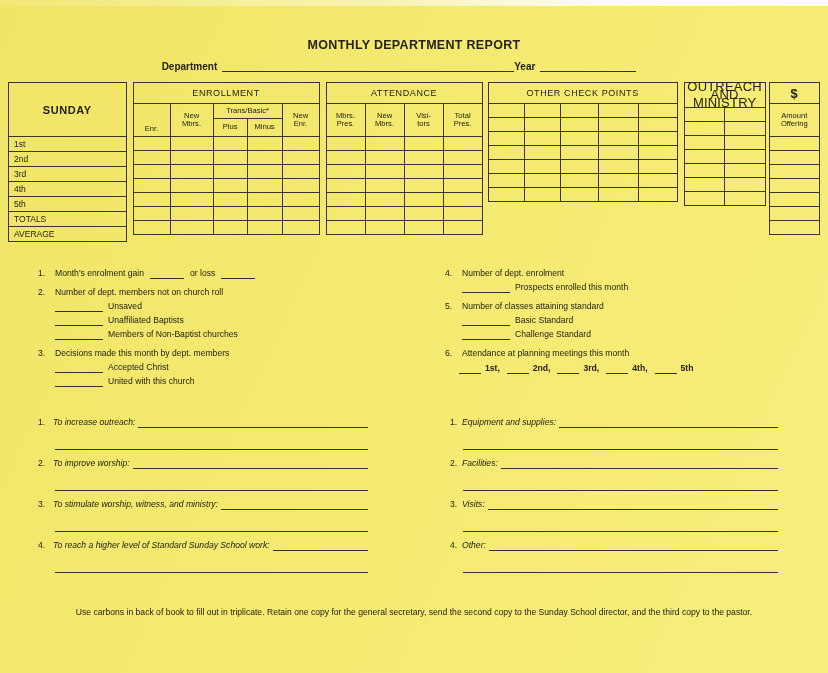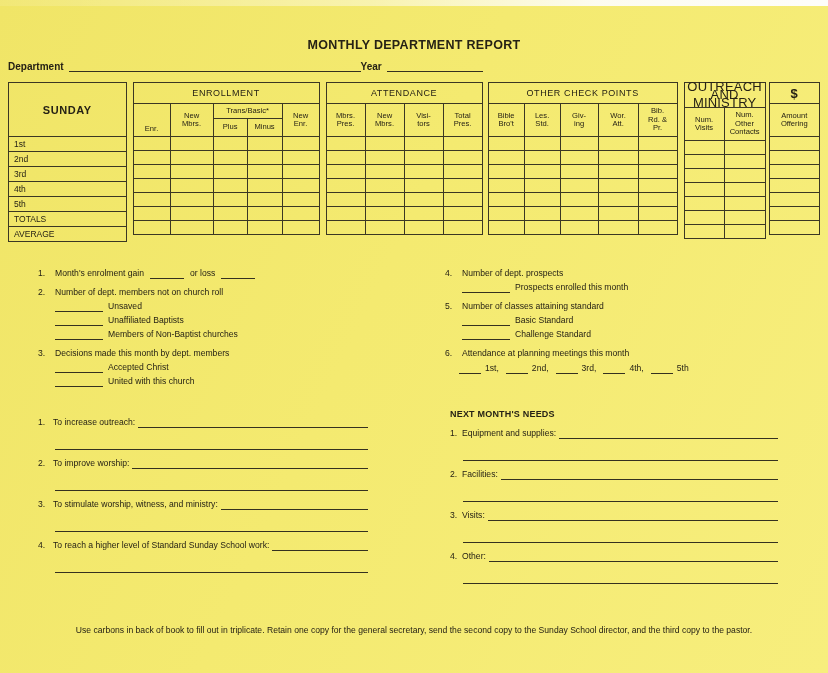--- a/index.html
+++ b/index.html
@@ -4,21 +4,21 @@
 <style>
   html,body{margin:0;padding:0;background:#e9e7e0;}
   .paper{
     position:relative;width:828px;height:673px;overflow:hidden;
     background:linear-gradient(115deg,#f0e567 0%,#f4ea70 45%,#f7ee7d 100%);
     font-family:"Liberation Sans",sans-serif;color:#262215;
   }
   .photo-edge{position:absolute;top:0;left:0;right:0;height:6px;
     background:linear-gradient(90deg,rgba(255,255,255,0.10) 0%,rgba(255,255,255,0.45) 45%,rgba(253,253,250,0.92) 72%,#fdfdfa 100%);}
   .title{padding-top:38px;text-align:center;font-weight:bold;font-size:12.5px;letter-spacing:0.3px;}
-  .meta-row{display:flex;justify-content:flex-start;margin:9px 8px 0 8px;font-size:10px;font-weight:bold;}
+  .meta-row{display:flex;justify-content:center;margin:9px 8px 0 8px;font-size:10px;font-weight:bold;}
   .dept,.year{display:flex;align-items:flex-end;}
   .year{margin-right:30px;}
   .uline{display:inline-block;border-bottom:1.2px solid #35311f;height:10px;}
   .dept-line{width:292px;margin-left:5px;}
   .year-line{width:96px;margin-left:5px;}
 
   
   .tablewrap{display:flex;align-items:flex-start;margin:10px 8px 0 8px;}
   table.grp{border-collapse:collapse;table-layout:fixed;border:1.5px solid #3b3723;}
   .grp th,.grp td{border:1px solid #3b3723;padding:0;}
@@ -47,36 +47,36 @@
   .s-item{margin-bottom:8px;}
   .s-main{display:flex;align-items:flex-end;}
   .s-num{flex:none;width:17px;}
   .blank{display:inline-block;flex:none;border-bottom:1px solid #35311f;height:9px;}
   .w34{width:34px;margin:0 6px;}
   .w48{width:48px;}
   .w22{width:22px;margin-right:4px;}
   .s-sub{display:flex;align-items:flex-end;margin:3px 0 0 17px;}
   .s-sub .s-text{margin-left:5px;}
   .meetings{display:flex;align-items:flex-end;margin:4px 0 0 14px;}
-  .m-pair{display:flex;align-items:flex-end;margin-right:7px;}
+  .m-pair{display:flex;align-items:flex-end;margin-right:7px;font-weight:bold;}
 
   
   .pn-section{display:flex;margin:14px 0 0 38px;font-size:8.6px;line-height:11px;}
   .pn-col.plans{width:330px;margin-right:82px;}
   .pn-col.needs{width:328px;}
   .pn-head{font-weight:bold;font-size:9px;letter-spacing:0.2px;margin-bottom:2px;}
   .pn-row{display:flex;align-items:flex-end;margin-top:8px;}
   .pn-num{flex:none;width:15px;}
   .needs .pn-num{width:12px;}
-  .pn-label{flex:none;padding-right:3px;}
+  .pn-label{flex:none;padding-right:3px;font-style:italic;}
   .pn-line{flex:1;border-bottom:1px solid #35311f;height:9px;}
   .pn-line2{border-bottom:1px solid #35311f;height:21px;margin-left:17px;}
   .needs .pn-line2{margin-left:13px;}
 
-  .footer{position:absolute;left:0;right:0;top:625px;text-align:center;font-size:8.6px;}
+  .footer{position:absolute;left:0;right:0;top:607px;text-align:center;font-size:8.6px;}
 </style>
 </head>
 <body>
 
 <div class="paper">
   <div class="photo-edge"></div>
 
   <div class="title">MONTHLY DEPARTMENT REPORT</div>
 
   <div class="meta-row">
@@ -268,33 +268,20 @@
           <col style="width:36px">
           <col style="width:36px">
           <col style="width:38px">
           <col style="width:40px">
           <col style="width:39px">
         </colgroup>
       <tbody>
         <tr>
             <th class="gtitle" colspan="5">OTHER CHECK POINTS</th>
           </tr>
-        <tr class="subm">
-          <th class="sub">Bible
-Bro't</th>
-          <th class="sub">Les.
-Std.</th>
-          <th class="sub">Giv-
-ing</th>
-          <th class="sub">Wor.
-Att.</th>
-          <th class="sub">Bib.
-Rd. &amp;
-Pr.</th>
-        </tr>
       <tr class="drow">
             <td></td>
             <td></td>
             <td></td>
             <td></td>
             <td></td>
           </tr>
           <tr class="drow">
             <td></td>
             <td></td>
@@ -343,27 +330,20 @@
     <table class="grp t-oam">
       <colgroup>
           <col style="width:40px">
           <col style="width:41px">
         </colgroup>
       <tbody>
         <tr>
             <th class="gtitle small" colspan="2">OUTREACH AND
 MINISTRY</th>
           </tr>
-        <tr class="subm">
-          <th class="sub">Num.
-Visits</th>
-          <th class="sub">Num.
-Other
-Contacts</th>
-        </tr>
       <tr class="drow">
             <td></td>
             <td></td>
           </tr>
           <tr class="drow">
             <td></td>
             <td></td>
           </tr>
           <tr class="drow">
             <td></td>
@@ -463,21 +443,21 @@
         <div class="s-sub">
             <span class="blank w48"></span>
             <span class="s-text">United with this church</span>
           </div>
       </div>
     </div>
     <div class="s-right">
       <div class="s-item">
         <div class="s-main">
           <span class="s-num">4.</span>
-          <span class="s-text">Number of dept. prospects</span>
+          <span class="s-text">Number of dept. enrolment</span>
         </div>
         <div class="s-sub">
             <span class="blank w48"></span>
             <span class="s-text">Prospects enrolled this month</span>
           </div>
       </div>
       <div class="s-item">
         <div class="s-main">
           <span class="s-num">5.</span>
           <span class="s-text">Number of classes attaining standard</span>
@@ -551,21 +531,20 @@
       <div class="pn-item">
         <div class="pn-row">
           <span class="pn-num">4.</span>
           <span class="pn-label">To reach a higher level of Standard Sunday School work:</span>
           <span class="pn-line"></span>
         </div>
         <div class="pn-line2"></div>
       </div>
     </div>
     <div class="pn-col needs">
-      <div class="pn-head">NEXT MONTH'S NEEDS</div>
       <div class="pn-item">
         <div class="pn-row">
           <span class="pn-num">1.</span>
           <span class="pn-label">Equipment and supplies:</span>
           <span class="pn-line"></span>
         </div>
         <div class="pn-line2"></div>
       </div>
       <div class="pn-item">
         <div class="pn-row">

